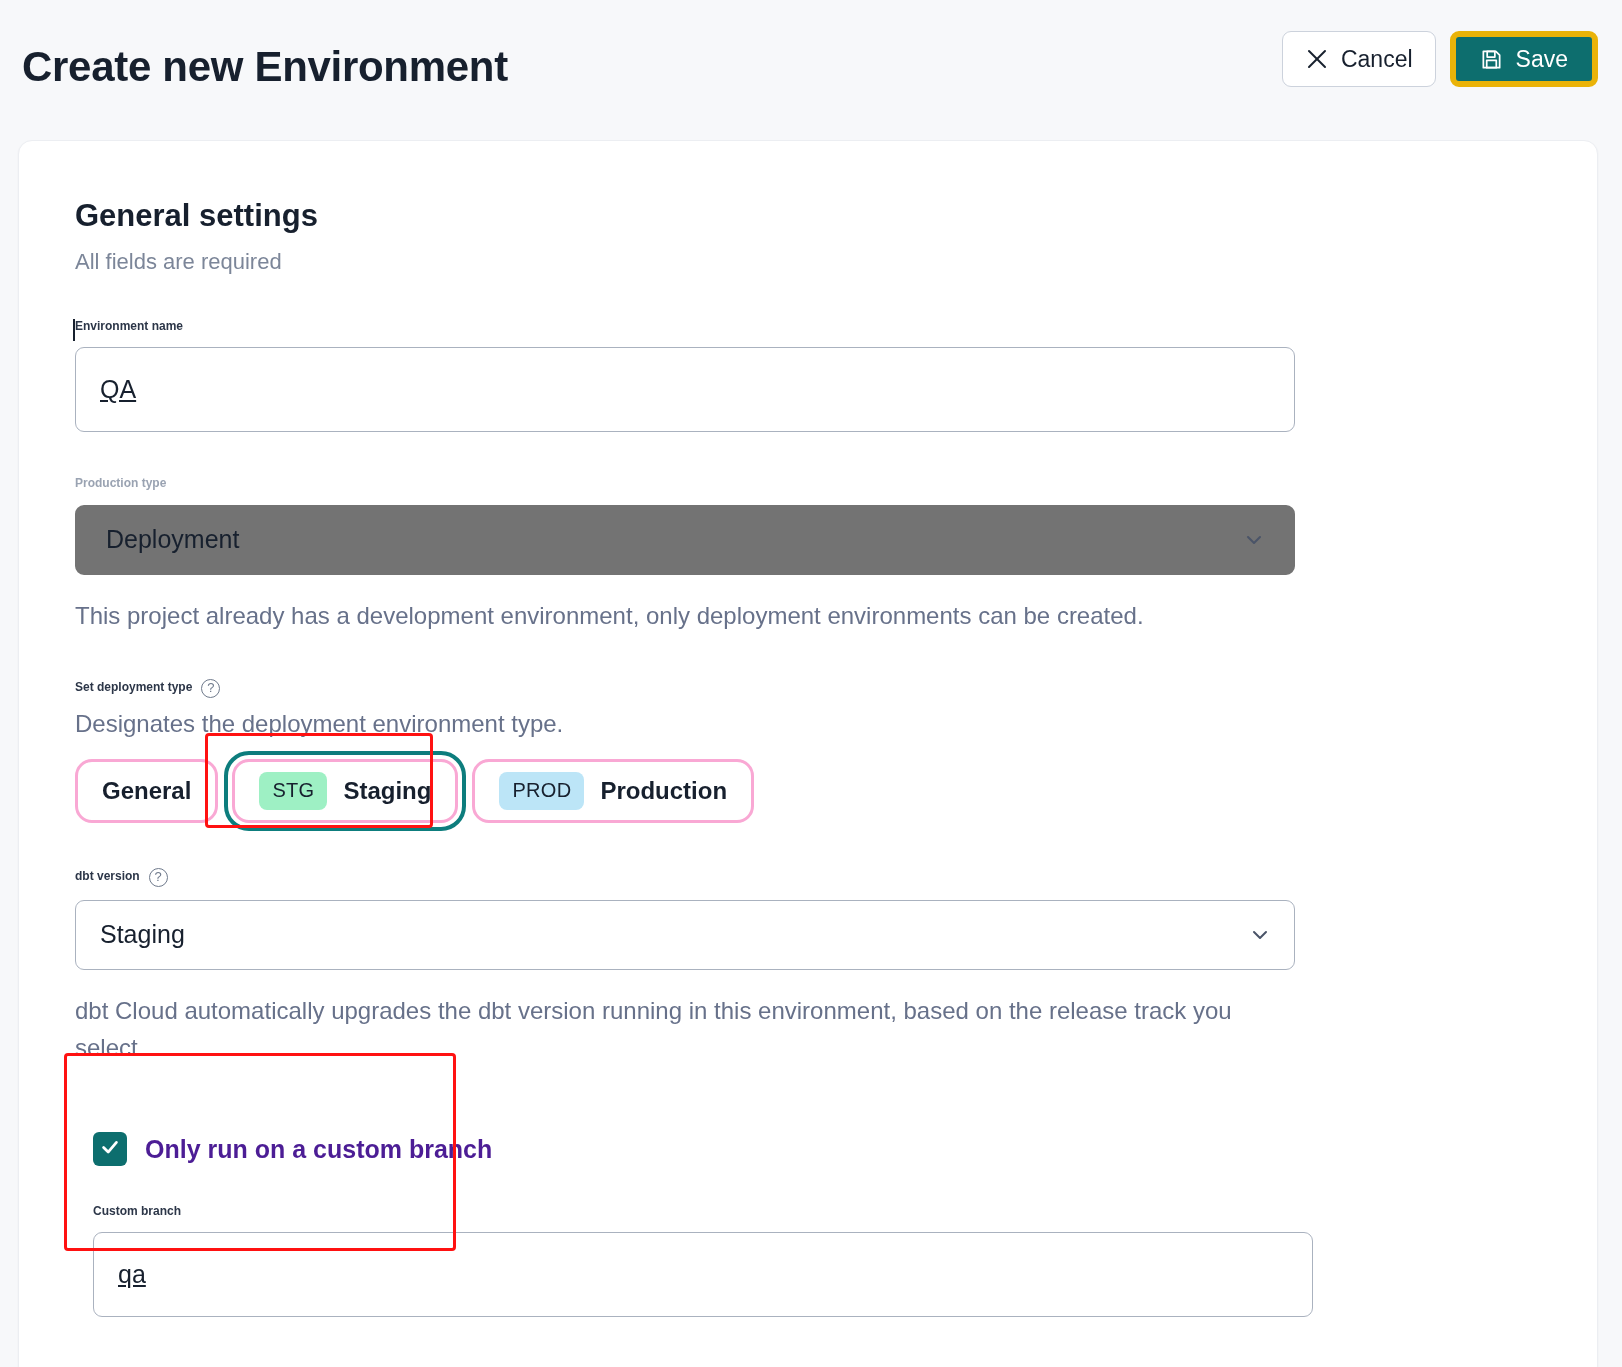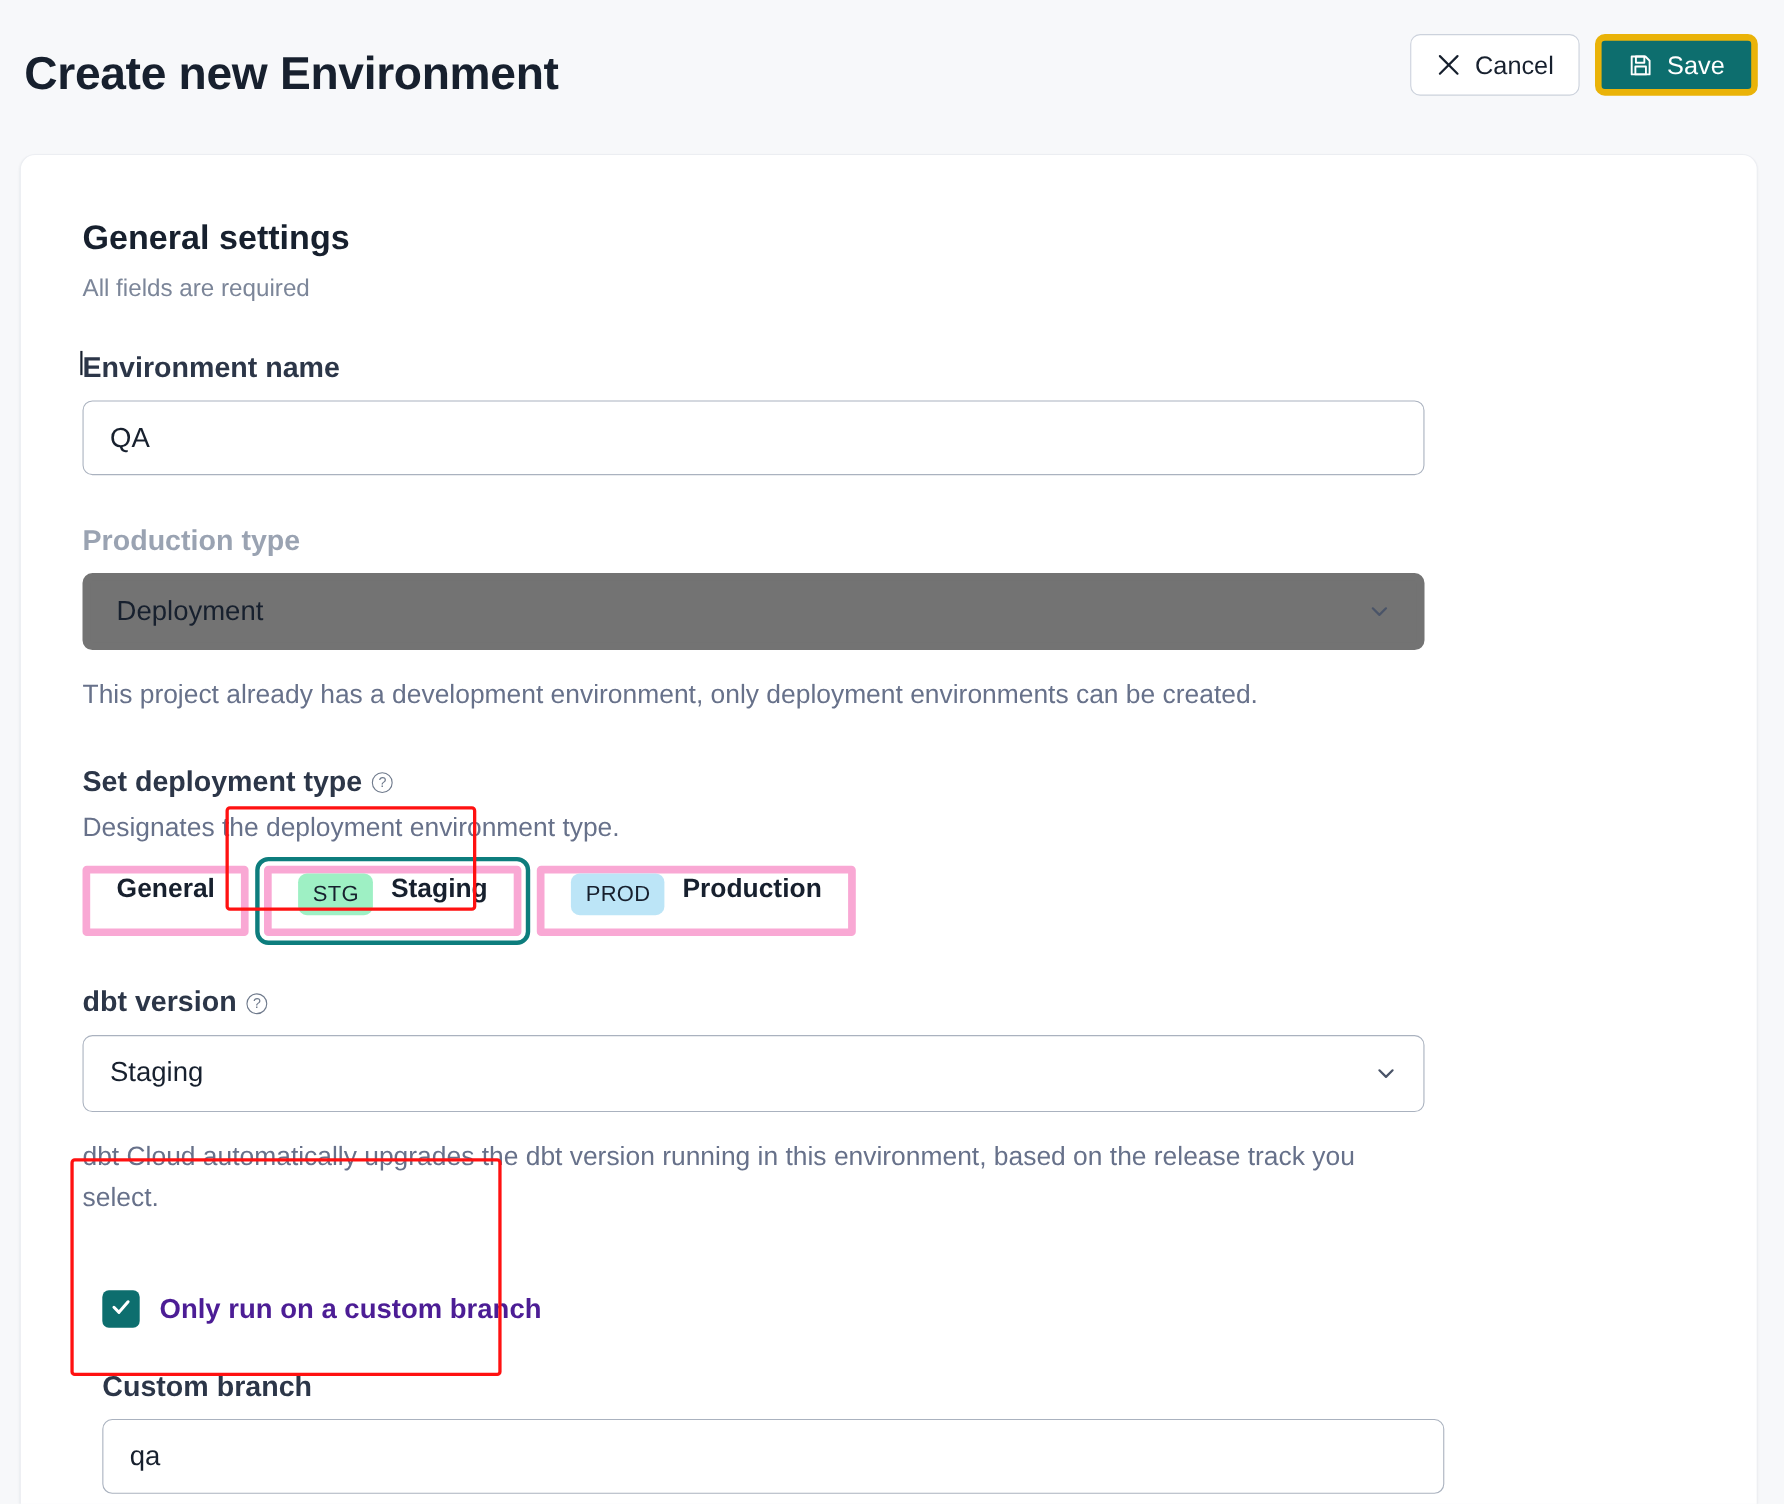--- a/index.html
+++ b/index.html
@@ -108,21 +108,21 @@
   .section-sub {
     font-size: 22px;
     color: #7c8699;
     margin-top: 16px;
   }
 
   
   .field { margin-top: 44px; position: relative; }
 
   .field-label {
-    font-size: 26px;
+    font-size: 12px;
     font-weight: bold;
     color: #2c3648;
     display: flex;
     align-items: center;
     gap: 9px;
     line-height: 1.2;
   }
 
   .field-label.muted { color: #9aa3b2; font-weight: bold; }
 
@@ -151,29 +151,30 @@
     text-align: center;
     font-size: 13px;
     font-weight: normal;
     color: #6f7a8c;
     line-height: 19px;
   }
 
   .text-input {
     margin-top: 14px;
     width: 1220px;
-    height: 68px;
+    height: 85px;
     border: 1px solid #aab2bf;
     border-radius: 9px;
     background: #ffffff;
     display: flex;
     align-items: center;
     padding: 0 24px;
     font-size: 25px;
     color: #17202e;
+    text-decoration: underline;
   }
 
   .select-box {
     margin-top: 14px;
     width: 1220px;
     height: 70px;
     border: 7px solid #737373;
     border-radius: 9px;
     background: #737373;
     display: flex;
@@ -217,26 +218,26 @@
     margin-top: 18px;
     display: flex;
     align-items: center;
     gap: 0px;
     position: relative;
   }
 
   .seg-btn {
     height: 64px;
     display: inline-flex;
-    align-items: flex-start;
+    align-items: center;
     gap: 16px;
     padding: 0 24px;
     background: #ffffff;
-    border: 7px solid #f9a8d4;
-    border-radius: 4px;
+    border: 3px solid #f9a8d4;
+    border-radius: 17px;
     font-size: 24px;
     font-weight: bold;
     color: #17202e;
     cursor: pointer;
     white-space: nowrap;
   }
 
   .seg-btn.selected {
     outline: 4px solid #0d7d7d;
     outline-offset: 4px;

